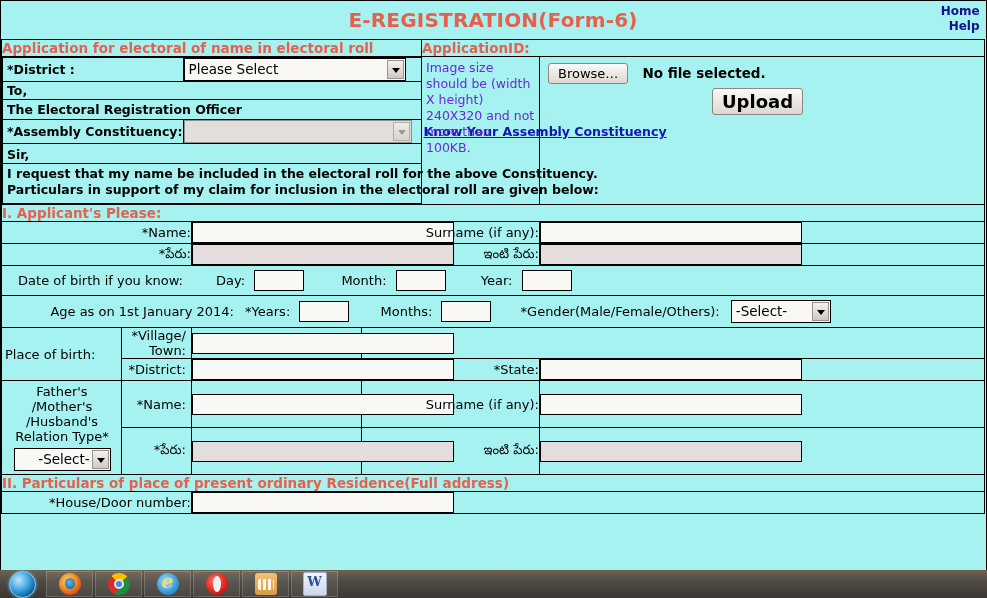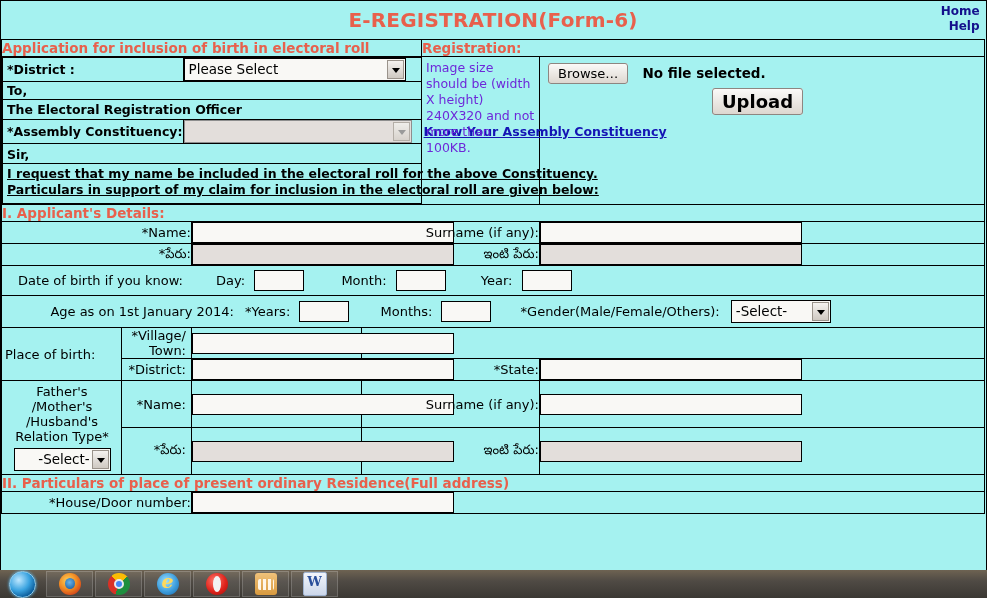--- a/index.html
+++ b/index.html
@@ -288,22 +288,22 @@
         <td class="hdr-cell" colspan="10">
           <div class="title">E-REGISTRATION(Form-6)</div>
           <div class="navlinks">
             <a href="#">Home</a>
             <a href="#">Help</a>
           </div>
         </td>
       </tr>
 
       <tr>
-        <td colspan="6" class="sect-red">Application for inclusion of birth in electoral roll</td>
-        <td colspan="4" class="sect-red">Registration:</td>
+        <td colspan="6" class="sect-red">Application for electoral of name in electoral roll</td>
+        <td colspan="4" class="sect-red">ApplicationID:</td>
       </tr>
 
       <tr>
         <td colspan="6" style="vertical-align:top;">
           <table style="border-collapse:collapse;width:100%;">
             <tbody>
                   <tr>
               <td class="lbl l bold" style="width:76px;padding-left:4px;">*District :</td>
               <td class="pad">
                 <div class="selwrap sel-district">
@@ -325,21 +325,21 @@
                   <span class="selval"></span>
                   <span class="arrow"></span>
                 </div>
                 <a href="#" class="inline-link" style="margin-left:7px;">Know Your Assembly Constituency</a>
               </td>
             </tr>
             <tr>
               <td colspan="2" class="lbl l bold" style="padding:3px 4px 1px 4px;">Sir,</td>
             </tr>
             <tr>
-              <td colspan="2" class="bold" style="padding:2px 6px 5px 4px;line-height:16px;text-decoration:underline;">I request that my name be included in the electoral roll for the above Constituency. Particulars in support of my claim for inclusion in the electoral roll are given below:</td>
+              <td colspan="2" class="bold" style="padding:2px 6px 5px 4px;line-height:16px;">I request that my name be included in the electoral roll for the above Constituency. Particulars in support of my claim for inclusion in the electoral roll are given below:</td>
             </tr>
           </tbody>
               </table>
         </td>
 
         <td style="vertical-align:top;">
           <div class="imgnote">Image size should be (width X height) 240X320 and not more than 100KB.</div>
         </td>
 
         <td colspan="3" style="vertical-align:top;">
@@ -347,21 +347,21 @@
             <span class="btn">Browse…</span>
             <span class="nofile">No file selected.</span>
           </div>
           <div style="padding:3px 8px 0 0;text-align:left;margin-left:172px;">
             <span class="btn bold">Upload</span>
           </div>
         </td>
       </tr>
 
       <tr>
-        <td colspan="10" class="sect-red">I. Applicant's Details:</td>
+        <td colspan="10" class="sect-red">I. Applicant's Please:</td>
       </tr>
 
       <tr>
         <td colspan="2" class="lbl r">
           <span>*Name:</span>
         </td>
         <td colspan="3" class="pad">
           <input class="txt w260" type="text" value="" style="">
         </td>
         <td colspan="2" class="lbl r">

